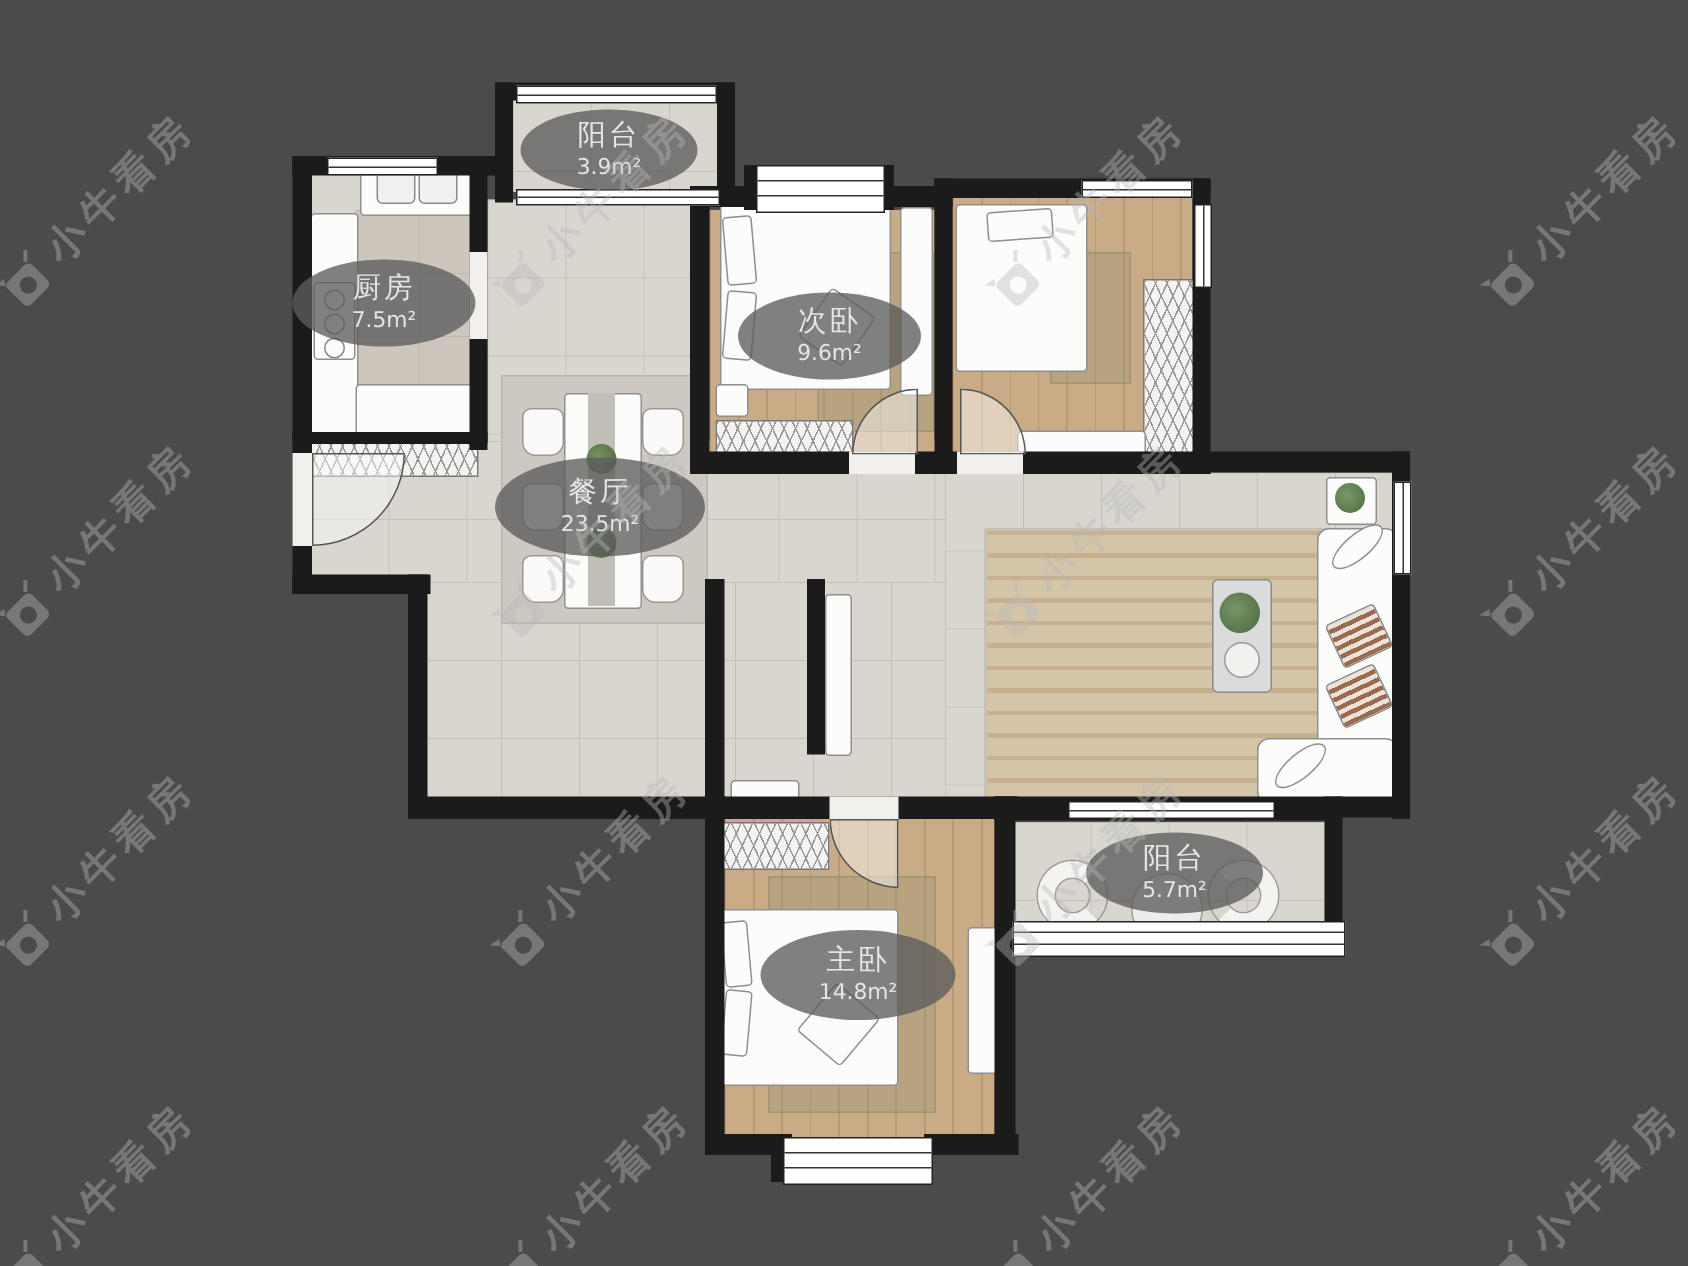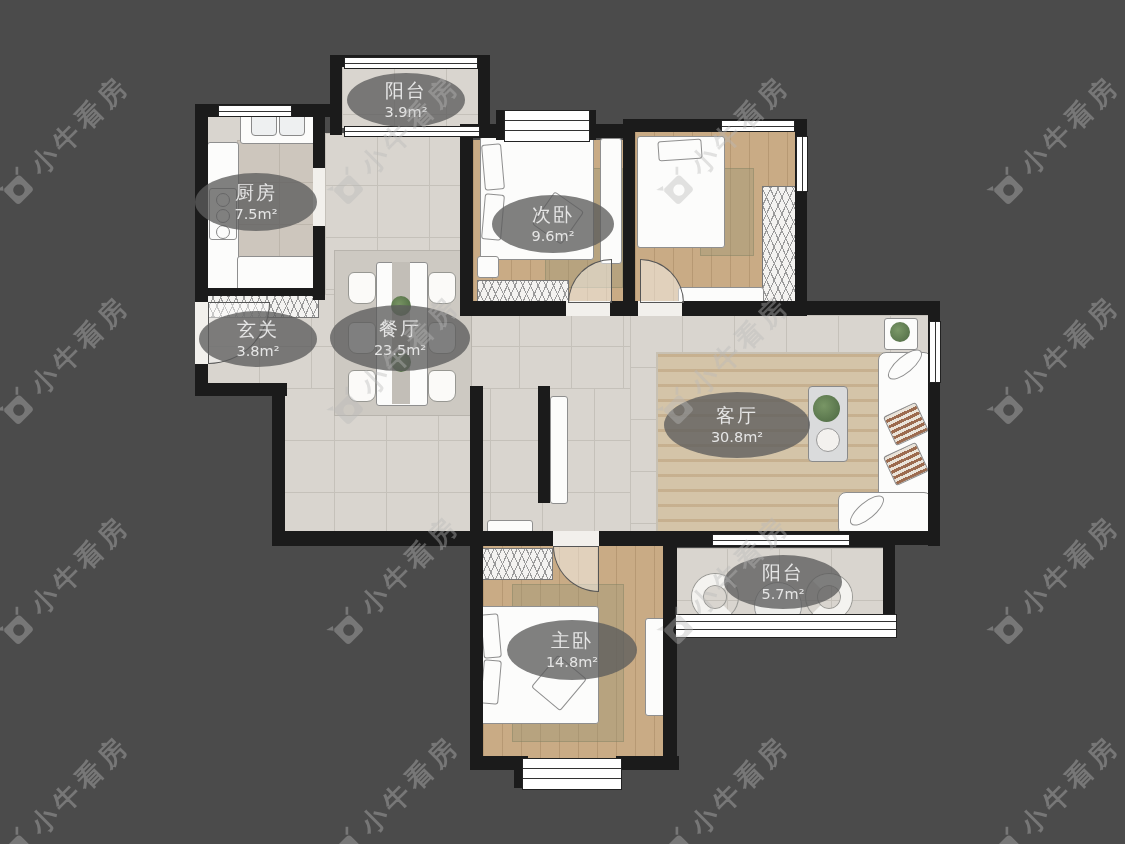--- a/index.html
+++ b/index.html
@@ -177,32 +177,24 @@
       <div class="ra">3.9m²</div>
   </div>
   <div class="abs lbl" style="left:256px;top:202px;width:122px;height:58px;align-items:center;">
     <div class="rn">厨房</div>
       <div class="ra">7.5m²</div>
   </div>
   <div class="abs lbl" style="left:553px;top:224px;width:122px;height:58px;align-items:center;">
     <div class="rn">次卧</div>
       <div class="ra">9.6m²</div>
   </div>
-  <div class="abs lbl" style="left:258px;top:339px;width:118px;height:56px;">
-    <div class="rn">玄关</div>
-      <div class="ra">3.8m²</div>
-  </div>
   <div class="abs lbl" style="left:400px;top:338px;width:140px;height:66px;">
     <div class="rn">餐厅</div>
       <div class="ra">23.5m²</div>
   </div>
-  <div class="abs lbl" style="left:737px;top:425px;width:146px;height:66px;">
-    <div class="rn">客厅</div>
-      <div class="ra">30.8m²</div>
-  </div>
   <div class="abs lbl" style="left:783px;top:582px;width:118px;height:54px;">
     <div class="rn">阳台</div>
       <div class="ra">5.7m²</div>
   </div>
   <div class="abs lbl" style="left:572px;top:650px;width:130px;height:60px;">
     <div class="rn">主卧</div>
       <div class="ra">14.8m²</div>
   </div>
 
   <div class="wm" style="left:65px;top:140px;">

